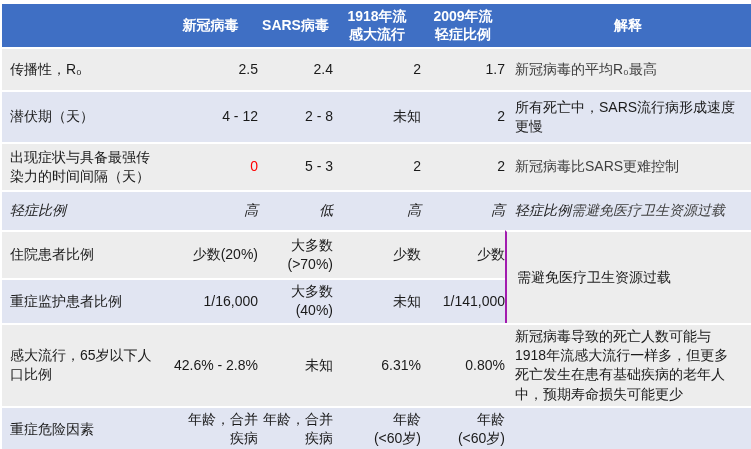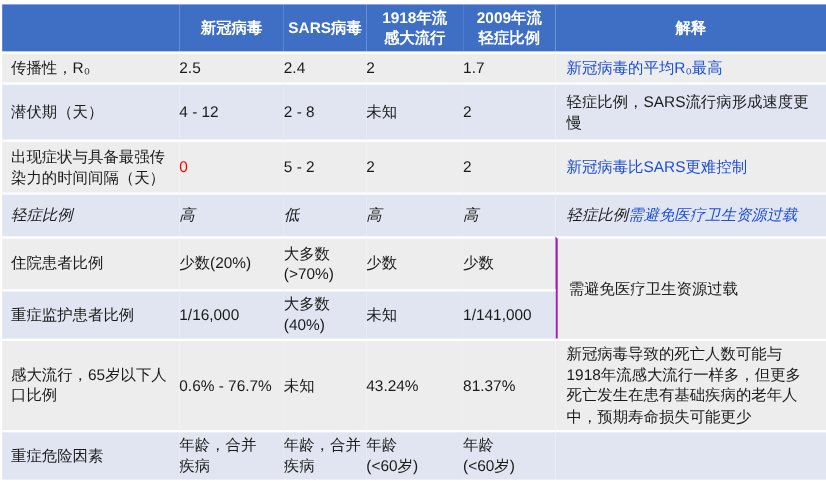--- a/index.html
+++ b/index.html
@@ -43,33 +43,33 @@
     text-align: center;
     height: 43px;
     line-height: 1.25;
   }
   tbody td { border-top: 2px solid #ffffff; }
 
   tr.gray td { background: #ededed; }
   tr.lav  td { background: #e1e5f2; }
 
   td.label   { text-align: left;  padding-left: 8px; padding-right: 8px; }
-  td.val     { text-align: left; }
+  td.val     { text-align: right; }
   td.explain { text-align: left; padding-left: 10px; padding-right: 14px; }
 
   td.explain-merged {
     background: #ededed !important;
     border-left: 2px solid #a21caf;
   }
   td.explain-empty { }
 
-  .red-text { color: #1d4ed8; }
+  .red-text { color: #404040; }
   td.red-num { color: #ff0000; }
 
-  tr.h1 td { height: 28px; }
+  tr.h1 td { height: 43px; }
   tr.h2 td { height: 52px; }
   tr.h3 td { height: 48px; }
   tr.h4 td { height: 40px; font-style: italic; }
   tr.h5 td { height: 48px; }
   tr.h6 td { height: 40px; }
   tr.h7 td { height: 60px; }
   tr.h8 td { height: 42px; }
 </style>
 </head>
 <body>
@@ -104,26 +104,26 @@
         <td class="val">2</td>
         <td class="val">1.7</td>
         <td class="explain red-text">新冠病毒的平均R₀最高</td>
       </tr>
       <tr class="lav h2">
         <td class="label">潜伏期（天）</td>
         <td class="val">4 - 12</td>
         <td class="val">2 - 8</td>
         <td class="val">未知</td>
         <td class="val">2</td>
-        <td class="explain">轻症比例，SARS流行病形成速度更慢</td>
+        <td class="explain">所有死亡中，SARS流行病形成速度更慢</td>
       </tr>
       <tr class="gray h3">
         <td class="label">出现症状与具备最强传染力的时间间隔（天）</td>
         <td class="val red-num">0</td>
-        <td class="val">5 - 2</td>
+        <td class="val">5 - 3</td>
         <td class="val">2</td>
         <td class="val">2</td>
         <td class="explain red-text">新冠病毒比SARS更难控制</td>
       </tr>
       <tr class="lav h4">
         <td class="label">轻症比例</td>
         <td class="val">高</td>
         <td class="val">低</td>
         <td class="val">高</td>
         <td class="val">高</td>
@@ -141,24 +141,24 @@
       <tr class="lav h6">
         <td class="label">重症监护患者比例</td>
         <td class="val">1/16,000</td>
         <td class="val">大多数
 (40%)</td>
         <td class="val">未知</td>
         <td class="val">1/141,000</td>
       </tr>
       <tr class="gray h7">
         <td class="label">感大流行，65岁以下人口比例</td>
-        <td class="val">0.6% - 76.7%</td>
+        <td class="val">42.6% - 2.8%</td>
         <td class="val">未知</td>
-        <td class="val">43.24%</td>
-        <td class="val">81.37%</td>
+        <td class="val">6.31%</td>
+        <td class="val">0.80%</td>
         <td class="explain">新冠病毒导致的死亡人数可能与1918年流感大流行一样多，但更多死亡发生在患有基础疾病的老年人中，预期寿命损失可能更少</td>
       </tr>
       <tr class="lav h8">
         <td class="label">重症危险因素</td>
         <td class="val">年龄，合并
 疾病</td>
         <td class="val">年龄，合并
 疾病</td>
         <td class="val">年龄
 (&lt;60岁)</td>

